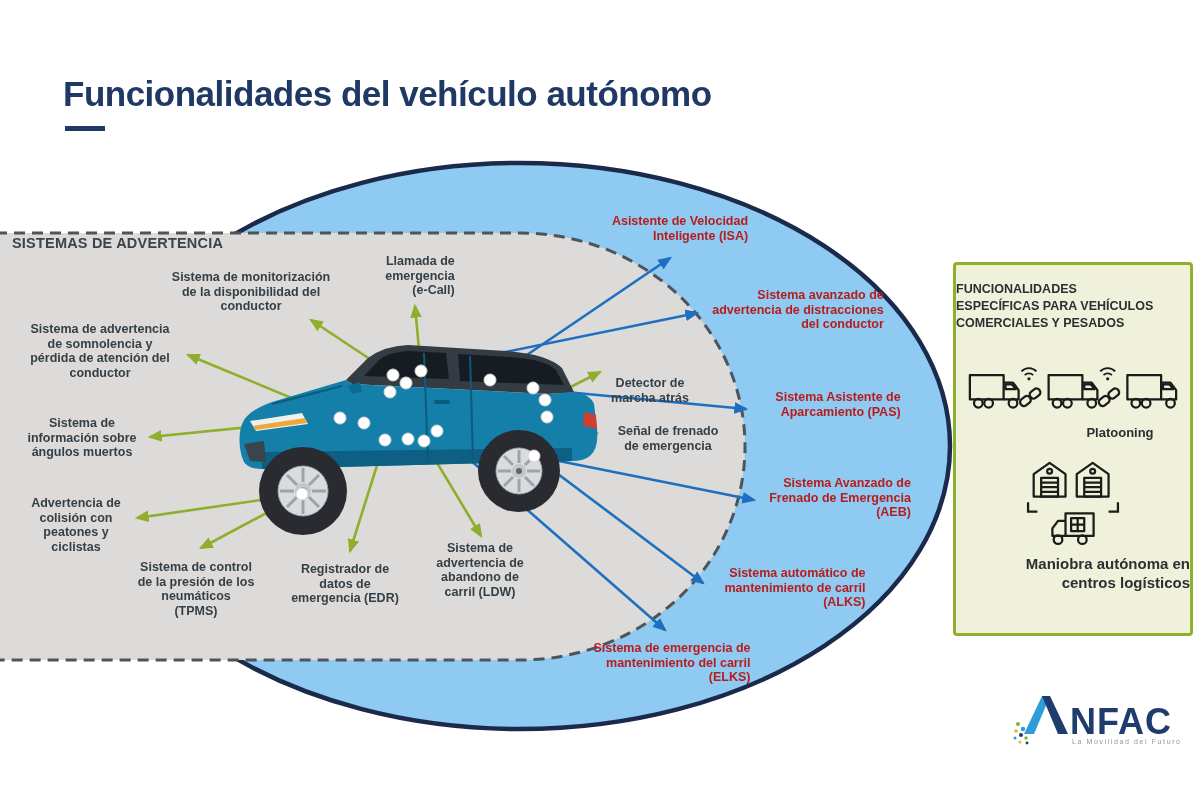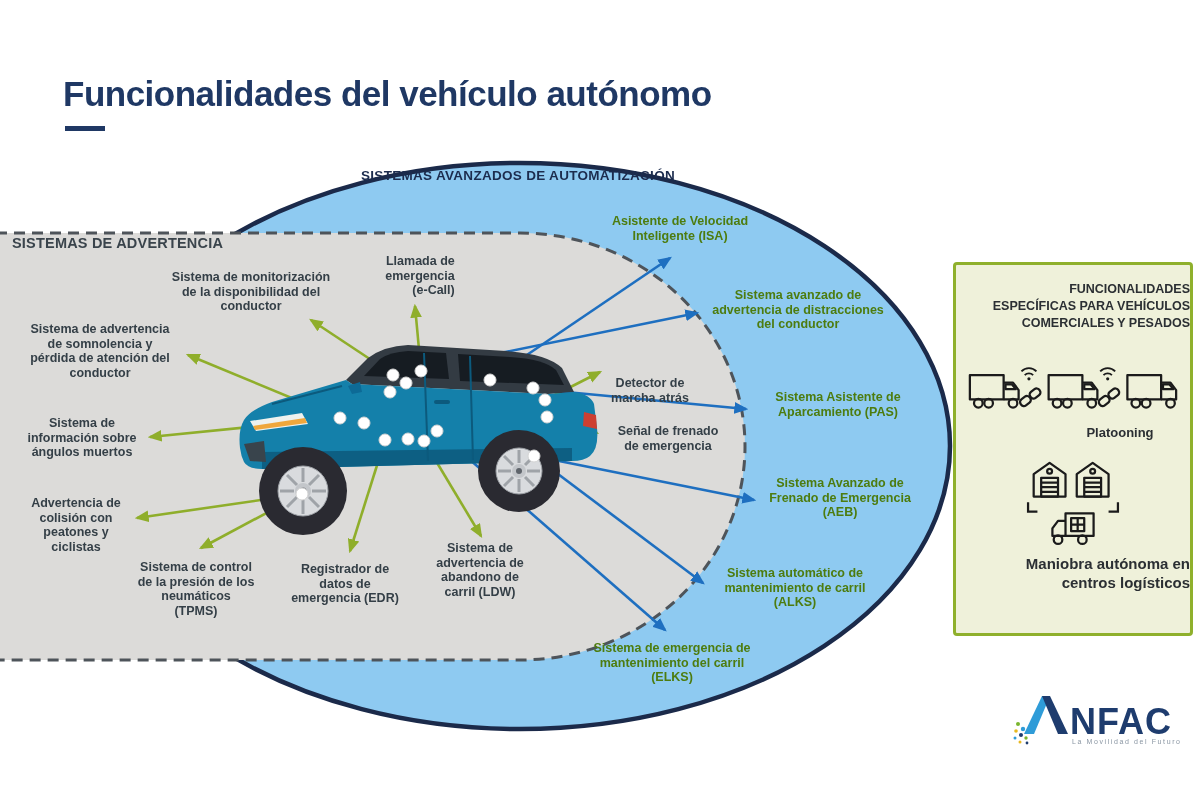--- a/index.html
+++ b/index.html
@@ -9,24 +9,24 @@
   h1.title{position:absolute;left:63px;top:74px;margin:0;z-index:10;
            font-size:35px;font-weight:700;letter-spacing:-0.5px;color:#1f3864;}
   .title-underline{position:absolute;left:65px;top:126px;width:40px;height:5px;background:#1f3864;z-index:10;}
   .zone-title-warning{position:absolute;left:12px;top:235px;z-index:10;
            font-size:14.5px;font-weight:700;color:#3a444c;letter-spacing:0.2px;}
   .zone-title-auto{position:absolute;left:518px;top:168px;transform:translateX(-50%);z-index:10;
            font-size:13.5px;font-weight:700;color:#1c2c4e;letter-spacing:0.3px;white-space:nowrap;}
   .lbl{position:absolute;transform:translateX(-50%);text-align:center;z-index:10;
        font-weight:700;font-size:12.5px;line-height:1.17;white-space:pre-line;}
   .lbl-gray{color:#343f47;}
-  .lbl-blue{color:#4d7c0f;}
+  .lbl-blue{color:#b91c1c;text-align:right;}
   .panel{position:absolute;left:953px;top:262px;width:240px;height:374px;z-index:10;
          background:#eff1da;border:3px solid #8fb02c;border-radius:4px;box-sizing:border-box;}
-  .panel-title{position:absolute;left:0;top:16px;width:100%;text-align:right;
+  .panel-title{position:absolute;left:0;top:16px;width:100%;text-align:left;
          font-weight:700;font-size:12.5px;line-height:1.35;color:#2b2f33;white-space:pre-line;}
   .panel-icons-platooning{position:absolute;left:50%;top:100px;transform:translateX(-50%);}
   .panel-label-1{position:absolute;left:0;top:160px;width:100%;text-align:center;
          font-weight:700;font-size:13px;color:#2b2f33;padding-left:47px;}
   .panel-icons-logistics{position:absolute;left:50%;top:196px;transform:translateX(-50%);}
   .panel-label-2{position:absolute;left:0;top:290px;width:100%;text-align:right;
          font-weight:700;font-size:15px;line-height:1.25;color:#2b2f33;white-space:pre-line;}
   .logo{position:absolute;left:1012px;top:688px;z-index:10;}
 </style>
 </head>
@@ -137,21 +137,20 @@
           <circle cx="547" cy="417" r="6"></circle>
           <circle cx="534" cy="456" r="6"></circle>
         <circle cx="302" cy="494" r="6"></circle>
       </g>
     </g>
   </svg>
 
   <h1 class="title">Funcionalidades del vehículo autónomo</h1>
   <div class="title-underline"></div>
 
-  <div class="zone-title-auto">SISTEMAS AVANZADOS DE AUTOMATIZACIÓN</div>
   <div class="zone-title-warning">SISTEMAS DE ADVERTENCIA</div>
 
   <div class="lbl lbl-gray" style="left:251px;top:270px;">Sistema de monitorización
 de la disponibilidad del
 conductor</div>
   <div class="lbl lbl-gray" style="left:420px;top:254px;text-align:right;">Llamada de
 emergencia
 (e-Call)</div>
   <div class="lbl lbl-gray" style="left:100px;top:322px;">Sistema de advertencia
 de somnolencia y

